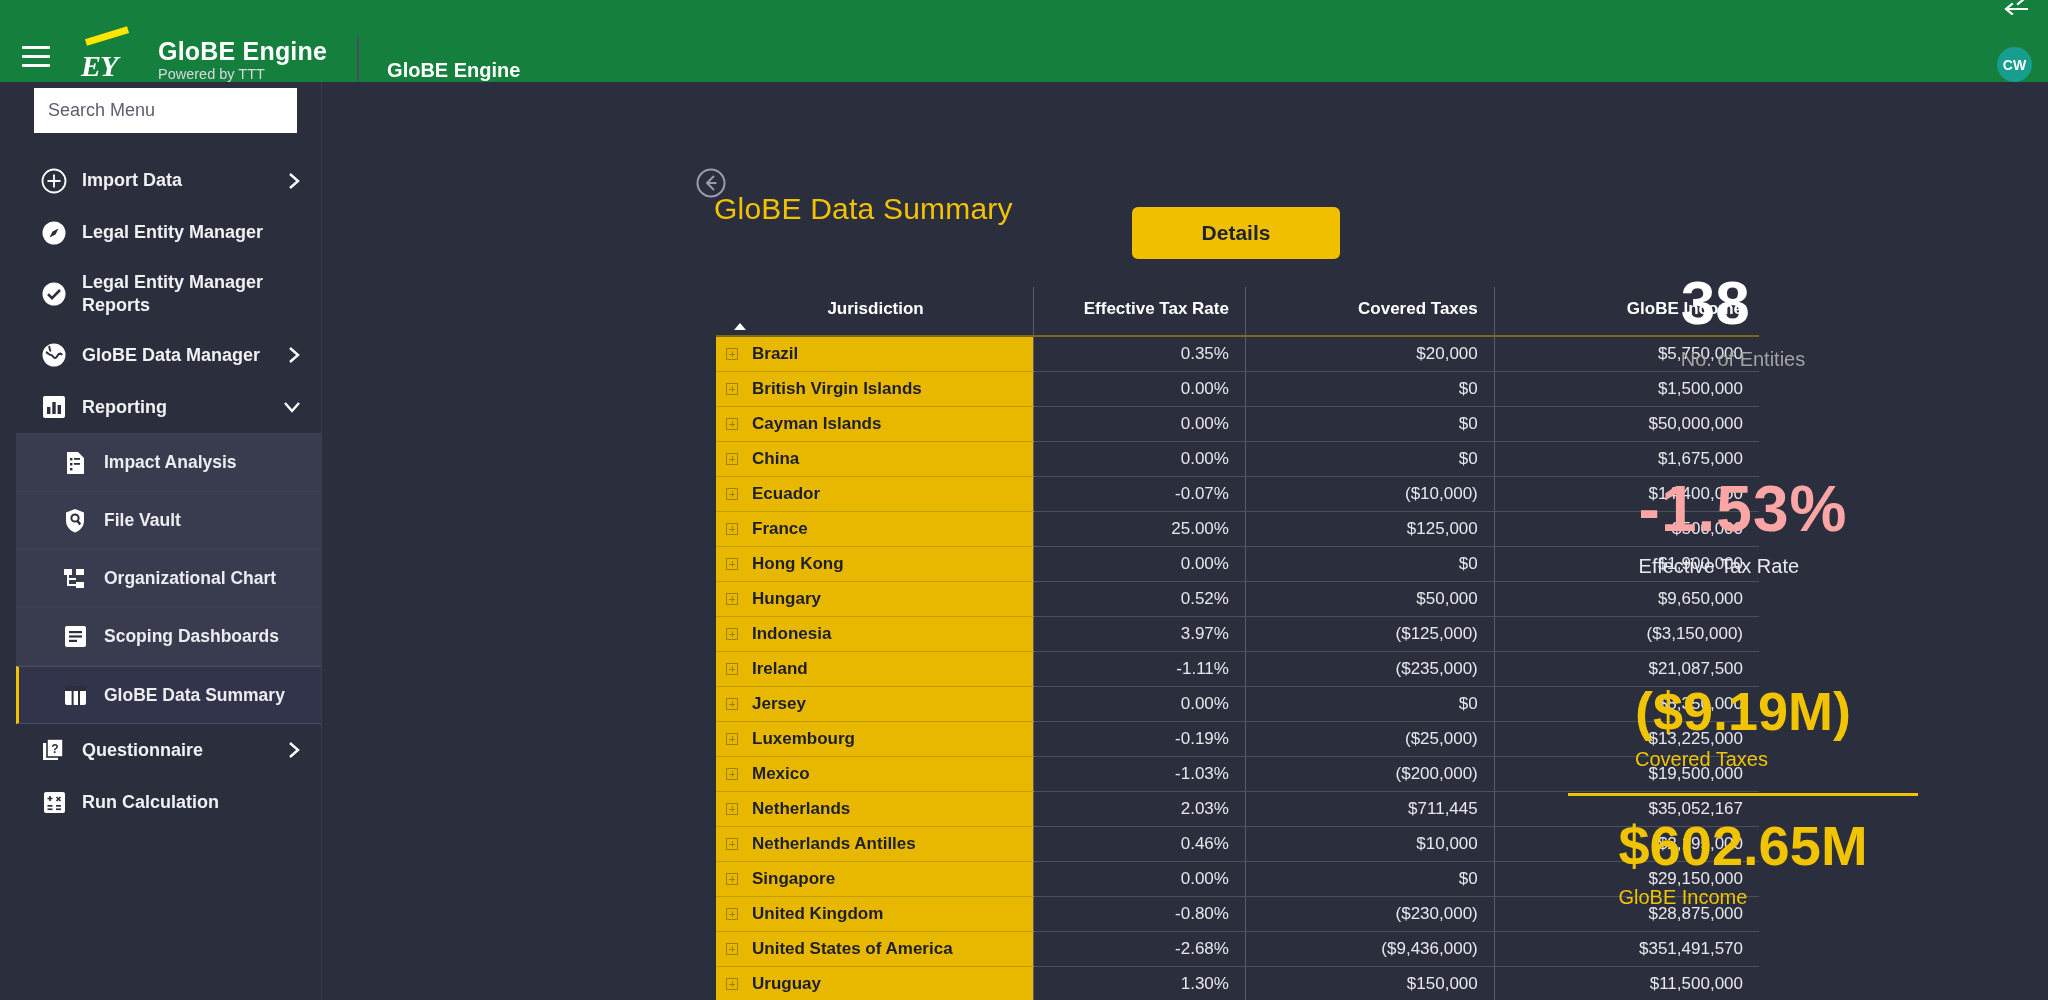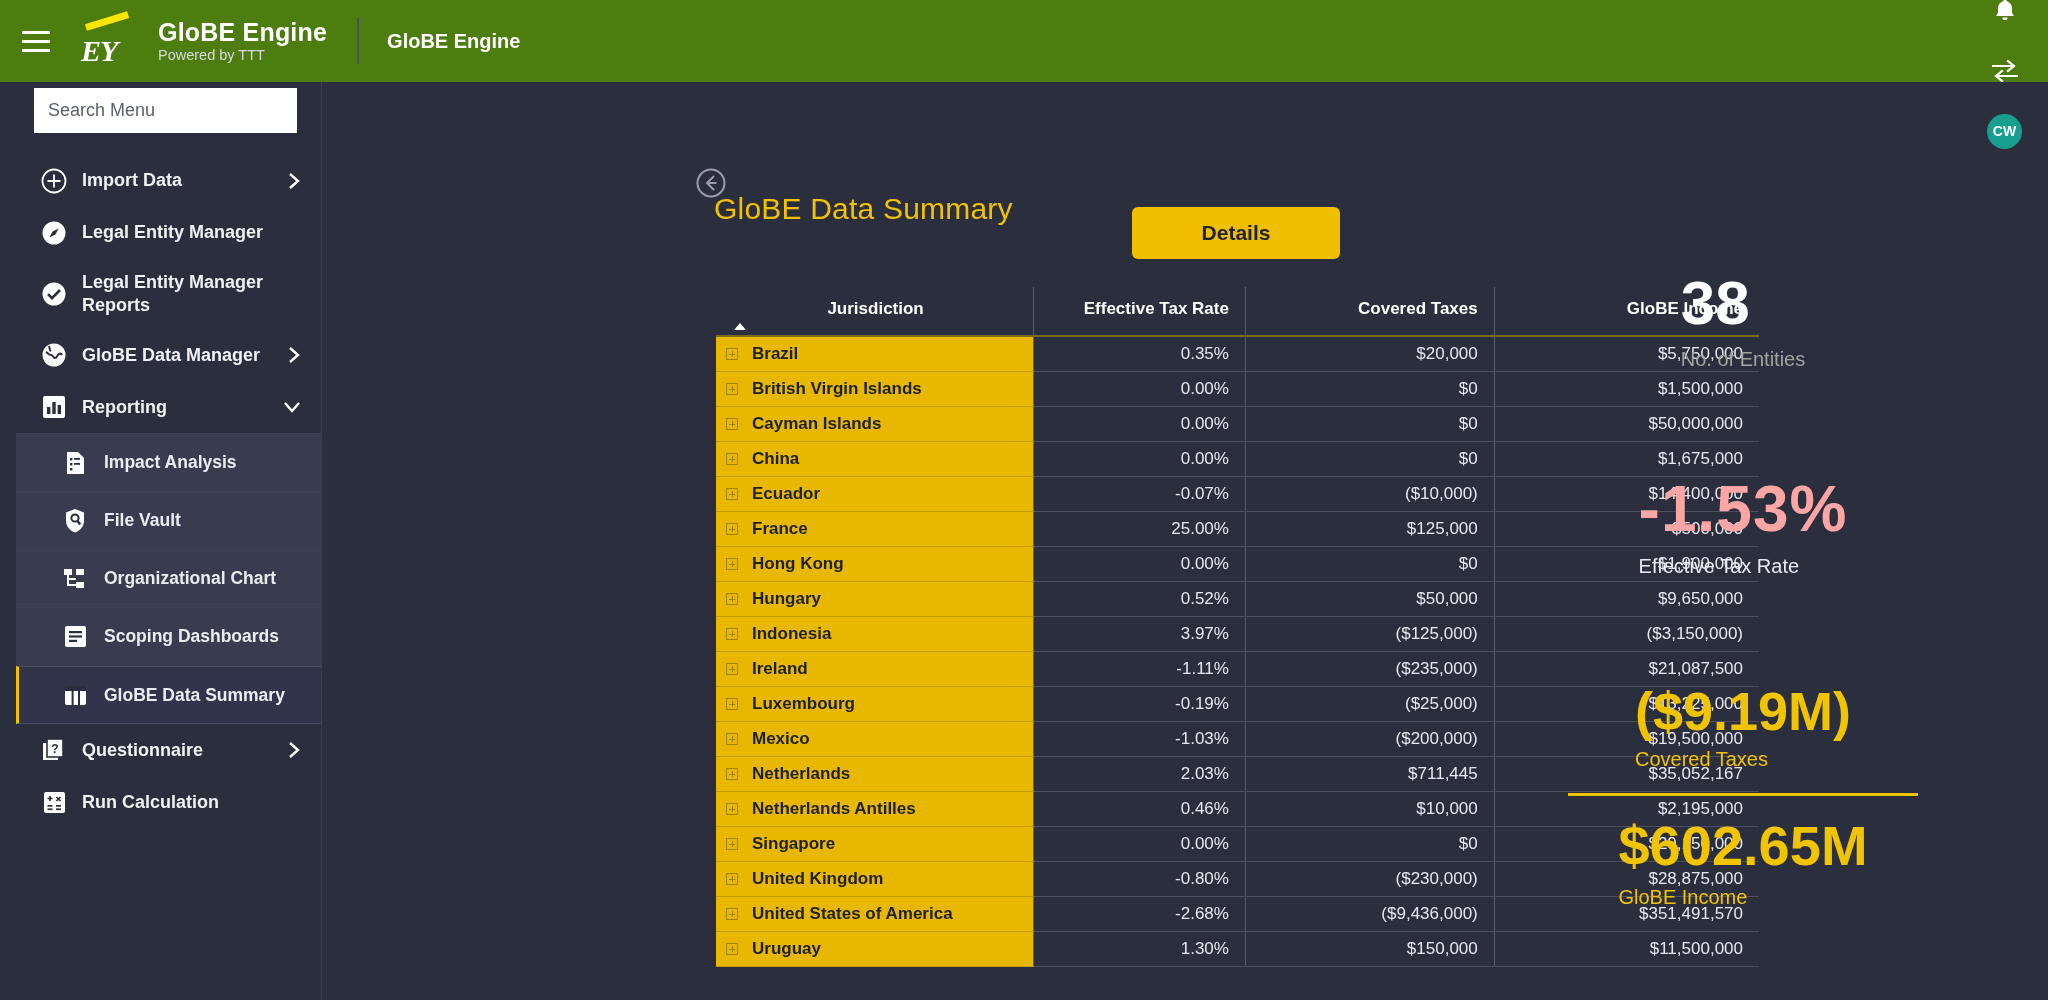--- a/index.html
+++ b/index.html
@@ -7,23 +7,23 @@
     width: 2048px; height: 1000px;
     background: #2b2e3d;
     font-family: "Liberation Sans", sans-serif;
     overflow: hidden;
   }
   .app { position: relative; width: 2048px; height: 1000px; display: flex; flex-direction: column; }
 
   
   .topbar {
     height: 82px; flex: 0 0 82px;
-    background: #4d7c0f;
-    display: flex; align-items: center;
-    padding: 0 26px 0 10px;
+    background: #15803d;
+    display: flex; align-items: flex-end;
+    padding: 0 16px 0 10px;
     position: relative; z-index: 20;
   }
   .hamburger { width: 52px; height: 52px; display:flex; flex-direction:column; justify-content:center; align-items:center; gap:6px; cursor:pointer; }
   .hamburger span { display:block; width: 28px; height: 3px; background:#fff; border-radius:1px; }
 
   .ey-logo { margin-left: 14px; width: 60px; height: 52px; position: relative; }
   .ey-logo .bar {
     position: absolute; left: 10px; top: 9px; width: 44px; height: 7px;
     background: #ffe600; transform: rotate(-17deg); transform-origin: left center;
   }
@@ -499,20 +499,26 @@
                 <td>($125,000)</td>
                 <td>($3,150,000)</td>
               </tr>
               <tr>
                 <td class="jur"><span class="expander"></span><span>Ireland</span></td>
                 <td>-1.11%</td>
                 <td>($235,000)</td>
                 <td>$21,087,500</td>
               </tr>
               <tr>
+                <td class="jur"><span class="expander"></span><span>Jersey</span></td>
+                <td>0.00%</td>
+                <td>$0</td>
+                <td>$8,350,000</td>
+              </tr>
+              <tr>
                 <td class="jur"><span class="expander"></span><span>Luxembourg</span></td>
                 <td>-0.19%</td>
                 <td>($25,000)</td>
                 <td>$13,225,000</td>
               </tr>
               <tr>
                 <td class="jur"><span class="expander"></span><span>Mexico</span></td>
                 <td>-1.03%</td>
                 <td>($200,000)</td>
                 <td>$19,500,000</td>

